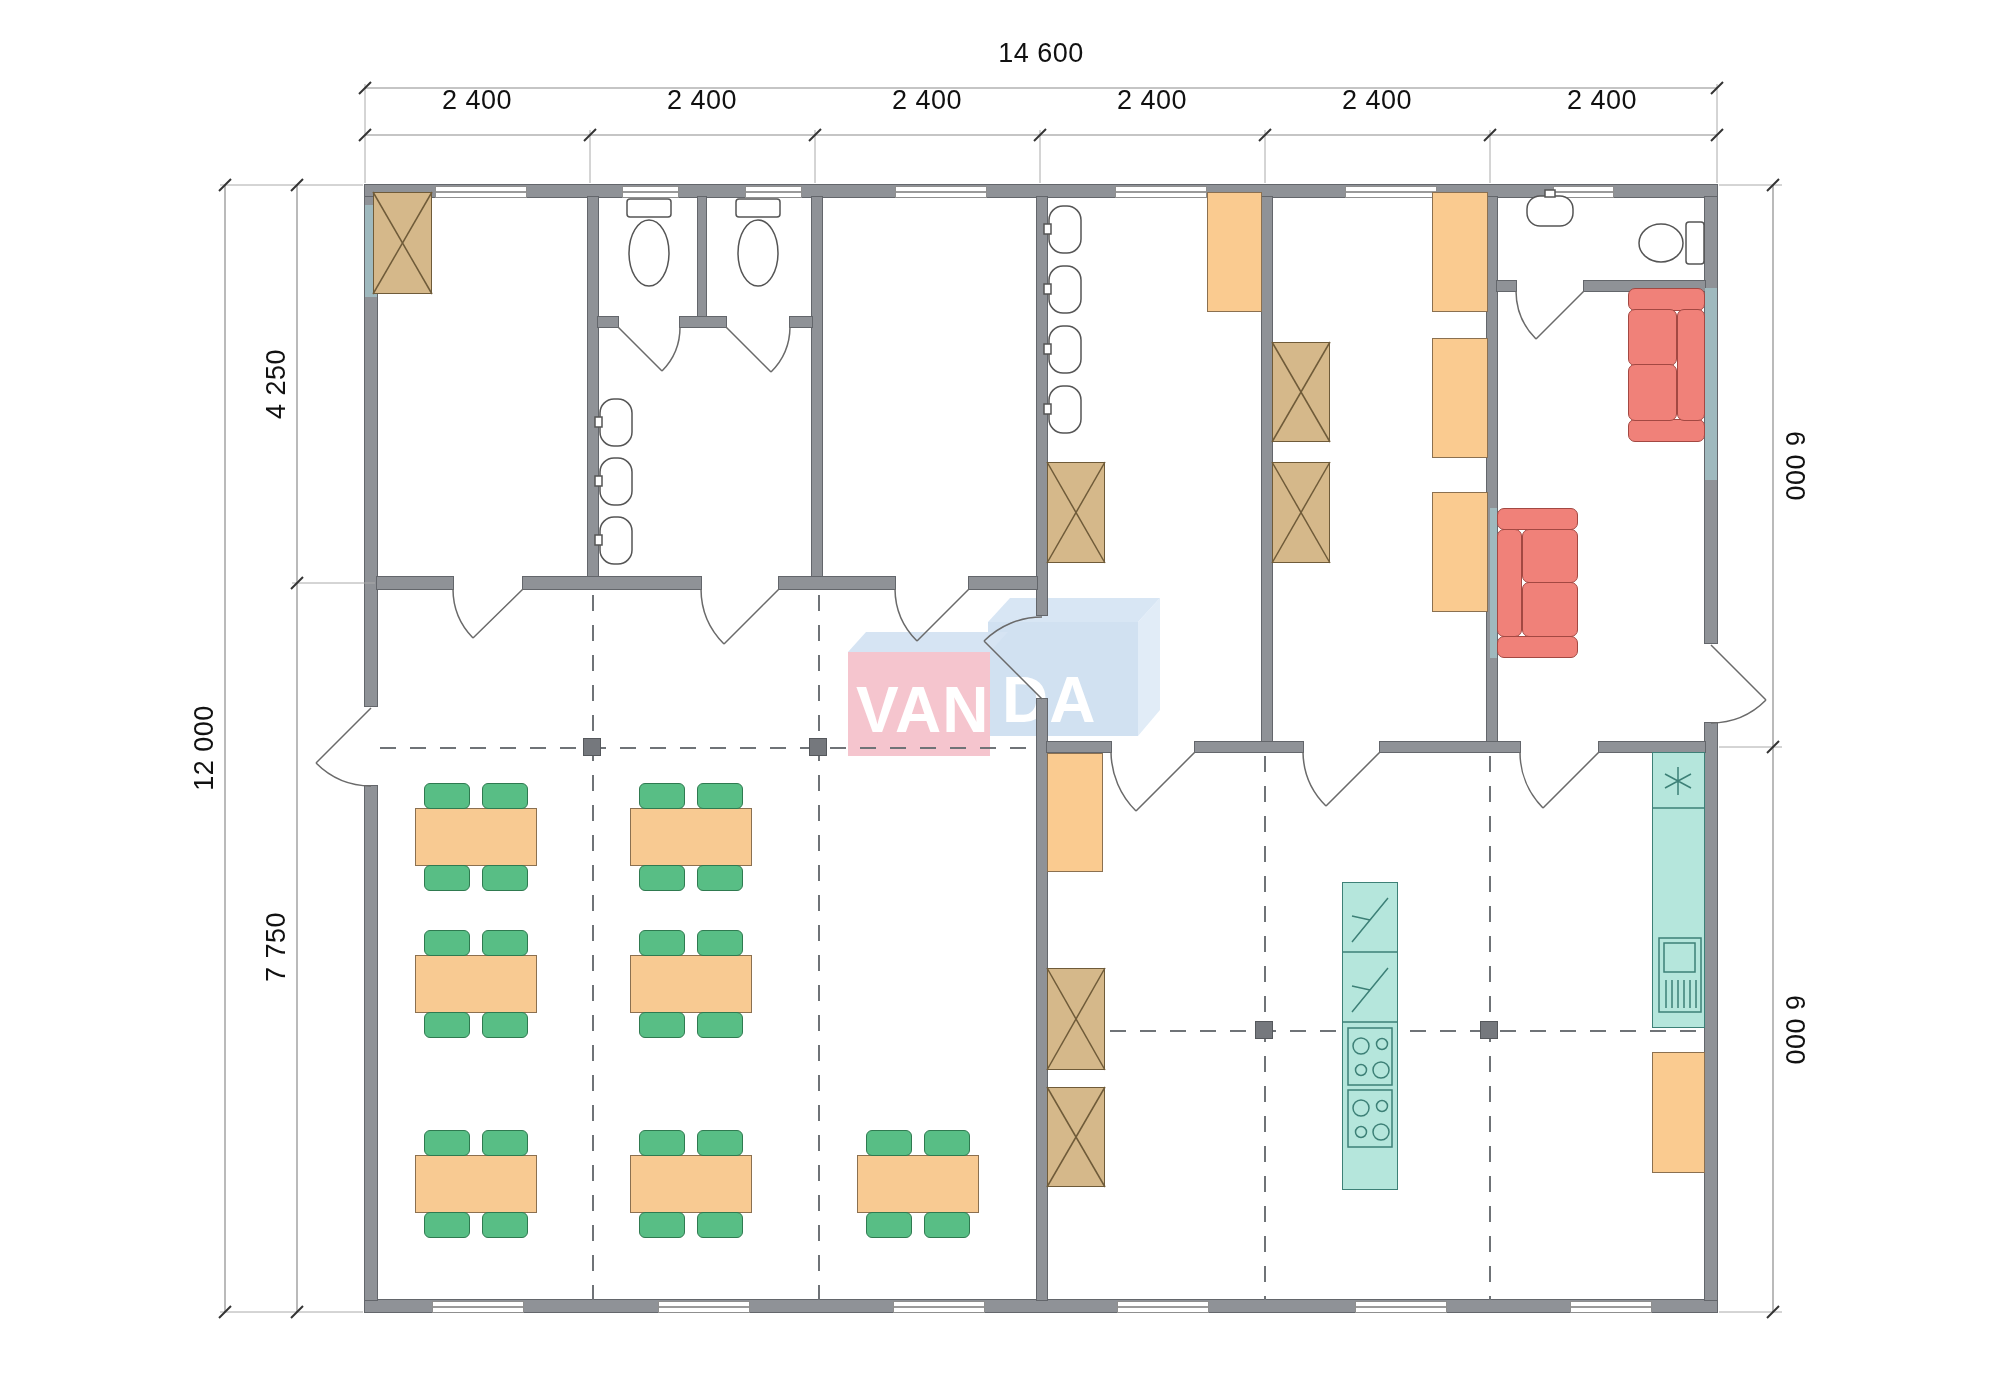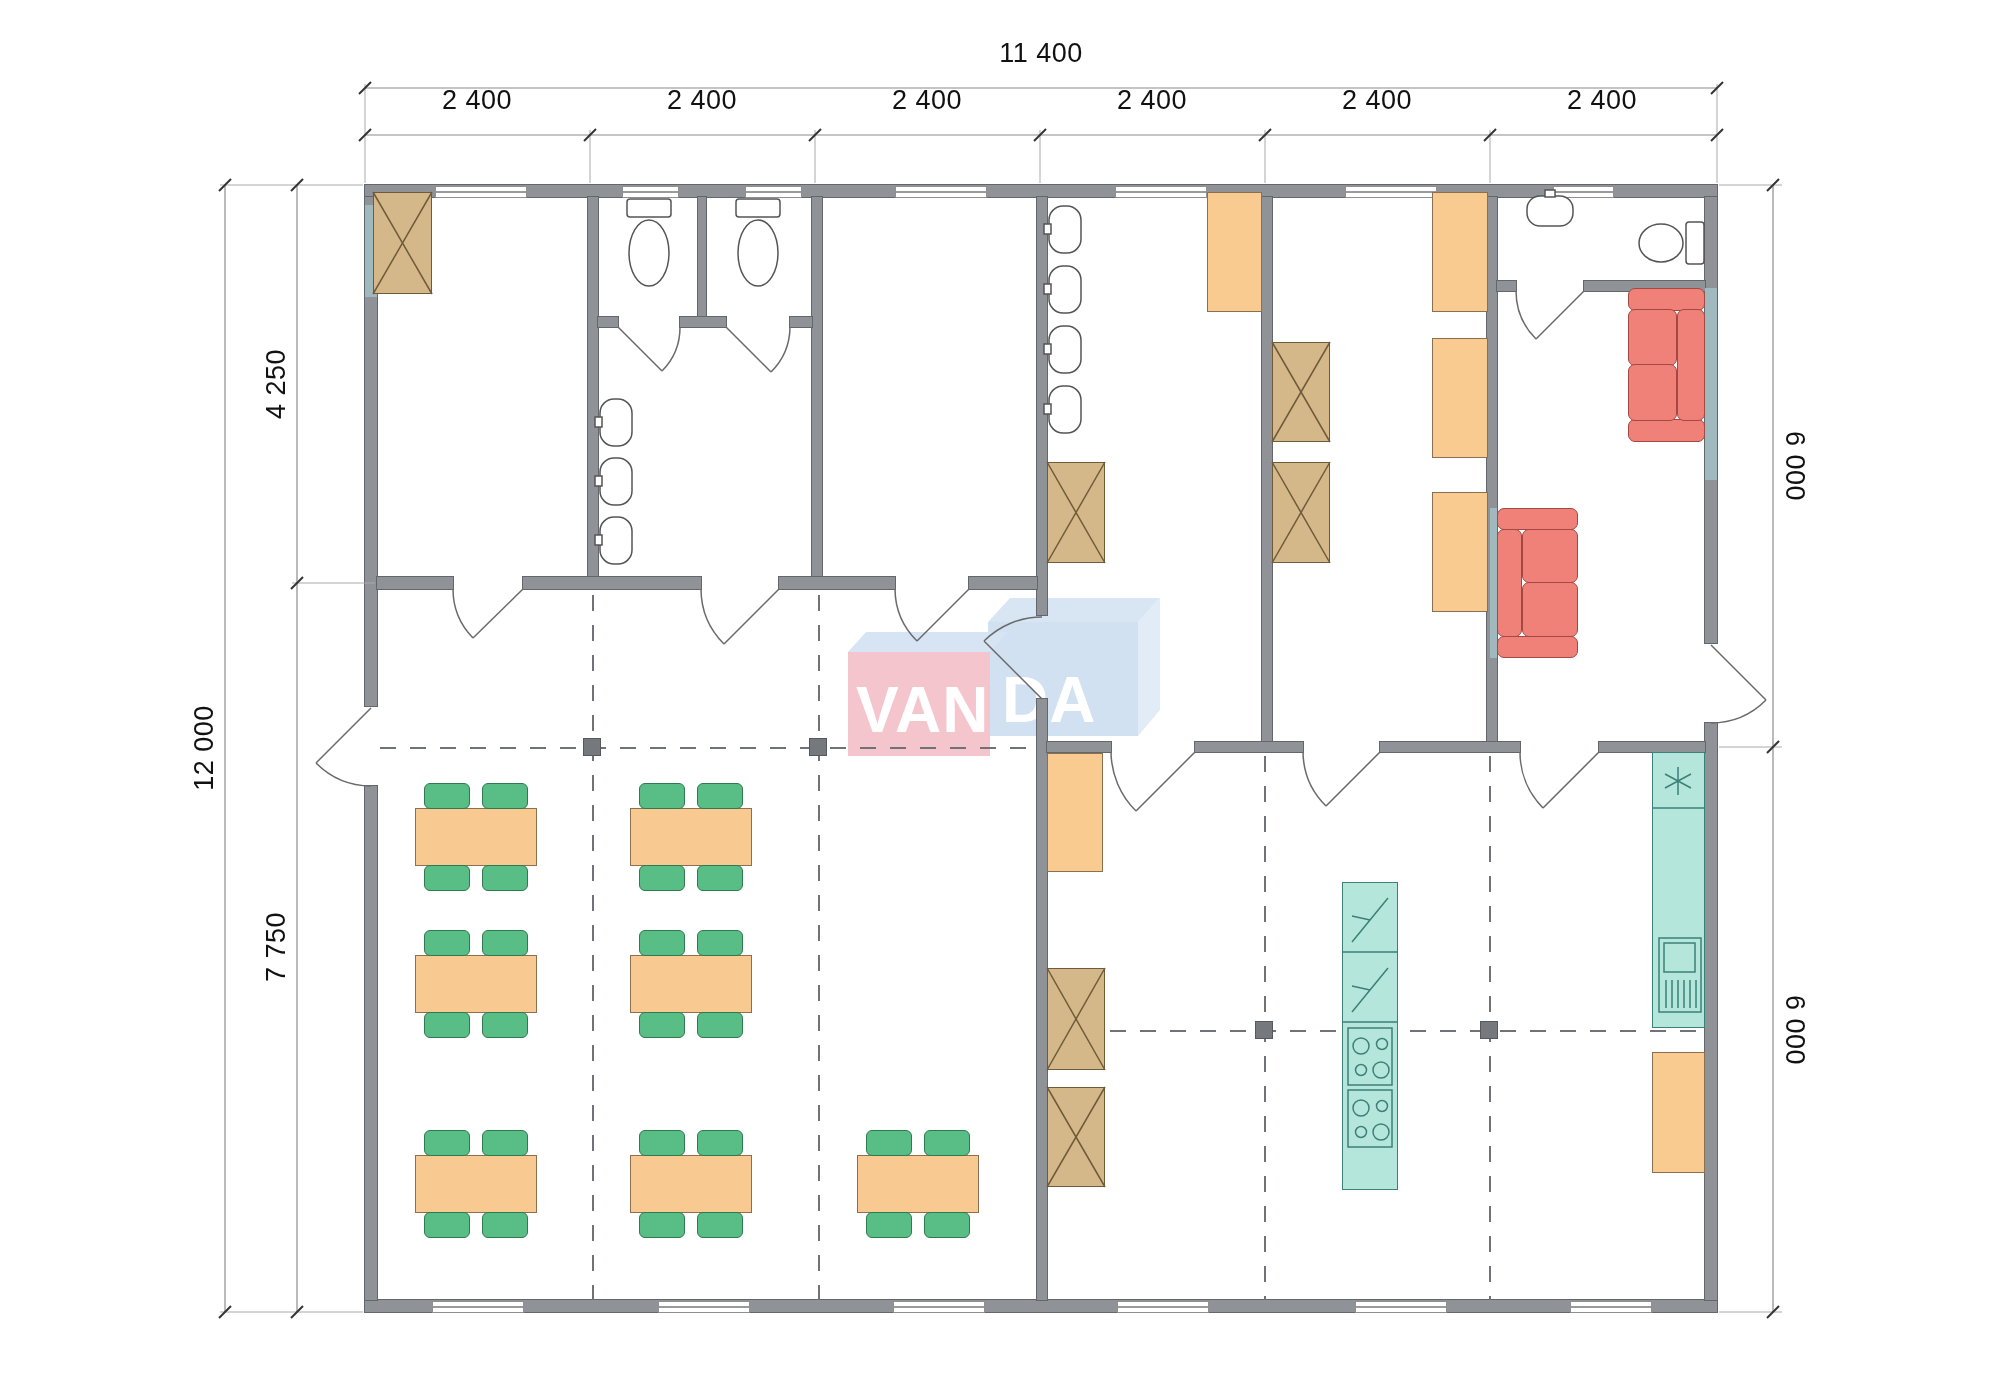--- a/index.html
+++ b/index.html
@@ -308,21 +308,21 @@
         <line x1="219" y1="1318" x2="231" y2="1306"></line>
       <line x1="291" y1="191" x2="303" y2="179"></line>
         <line x1="291" y1="589" x2="303" y2="577"></line>
       <line x1="291" y1="1318" x2="303" y2="1306"></line>
       <line x1="1767" y1="191" x2="1779" y2="179"></line>
         <line x1="1767" y1="753" x2="1779" y2="741"></line>
       <line x1="1767" y1="1318" x2="1779" y2="1306"></line>
     </g>
   </svg>
 
-  <div class="dimlabel" style="left:1041px;top:53px">11 400</div>
+  <div class="dimlabel" style="left:1041px;top:53px">14 600</div>
   <div class="dimlabel" style="left:477px;top:100px">2 400</div>
   <div class="dimlabel" style="left:702px;top:100px">2 400</div>
   <div class="dimlabel" style="left:927px;top:100px">2 400</div>
   <div class="dimlabel" style="left:1152px;top:100px">2 400</div>
   <div class="dimlabel" style="left:1377px;top:100px">2 400</div>
   <div class="dimlabel" style="left:1602px;top:100px">2 400</div>
   <div class="dimlabel rotl" style="left:204px;top:748px">12 000</div>
   <div class="dimlabel rotl" style="left:276px;top:384px">4 250</div>
   <div class="dimlabel rotl" style="left:276px;top:947px">7 750</div>
   <div class="dimlabel rotr" style="left:1794px;top:466px">6 000</div>

